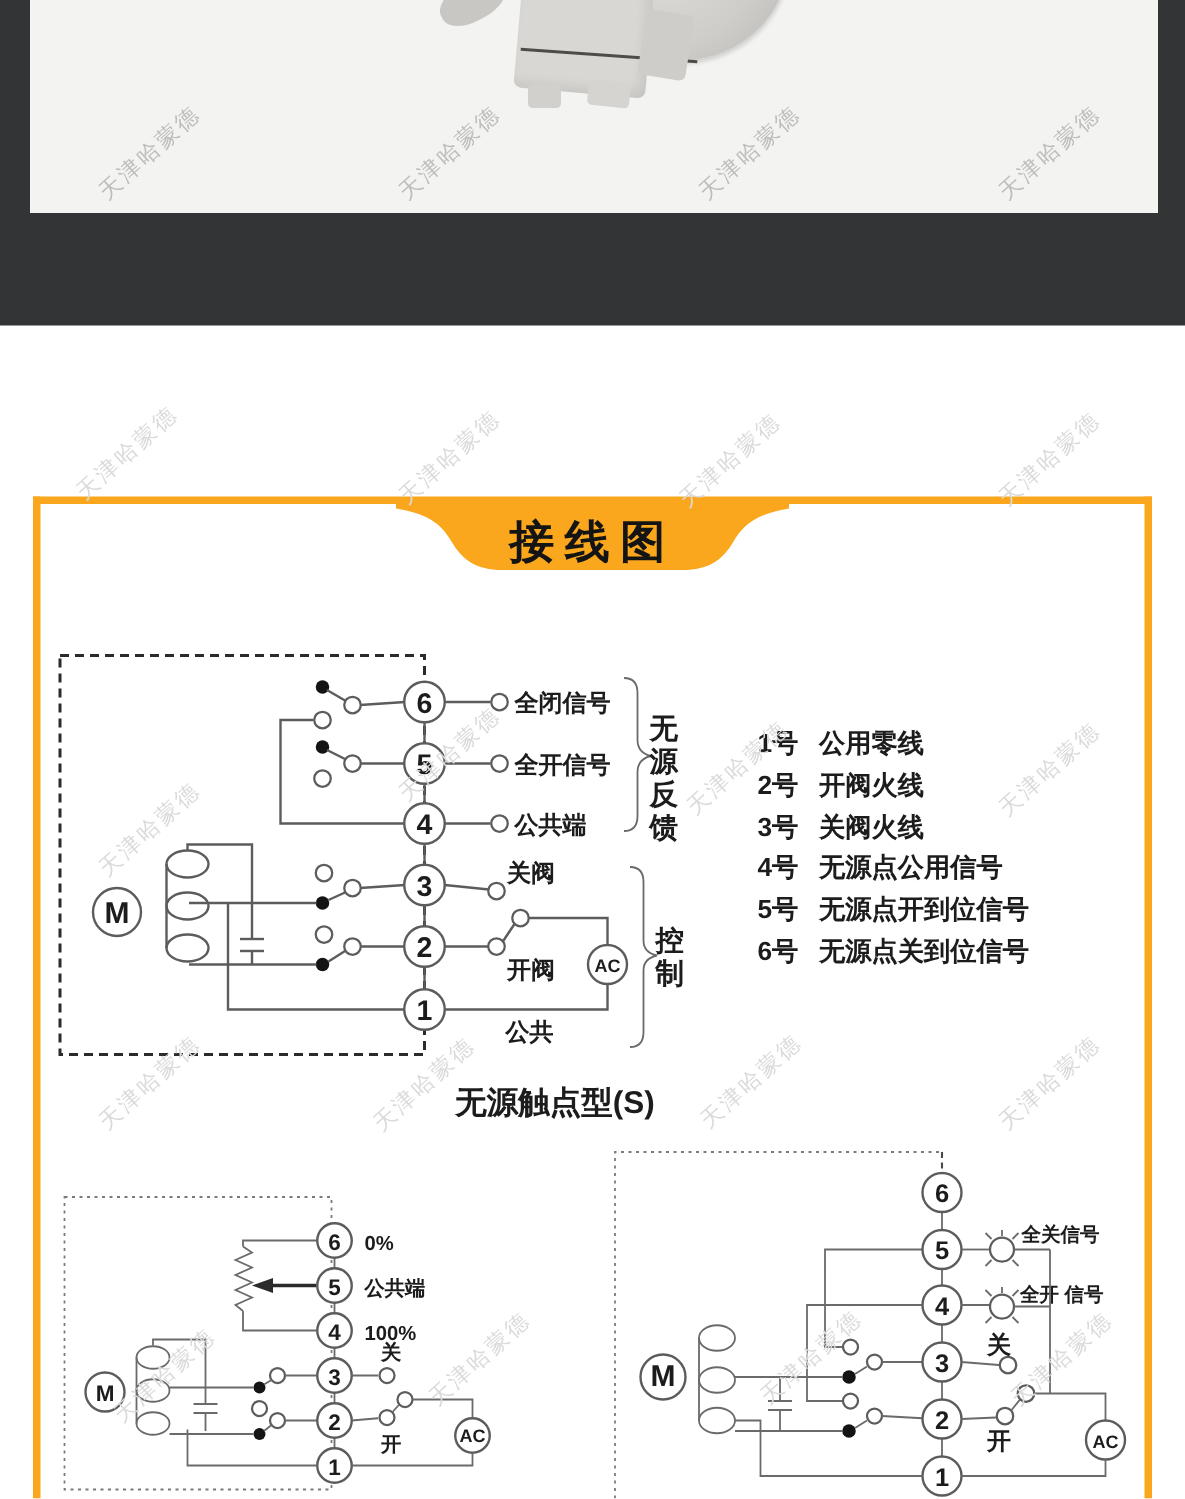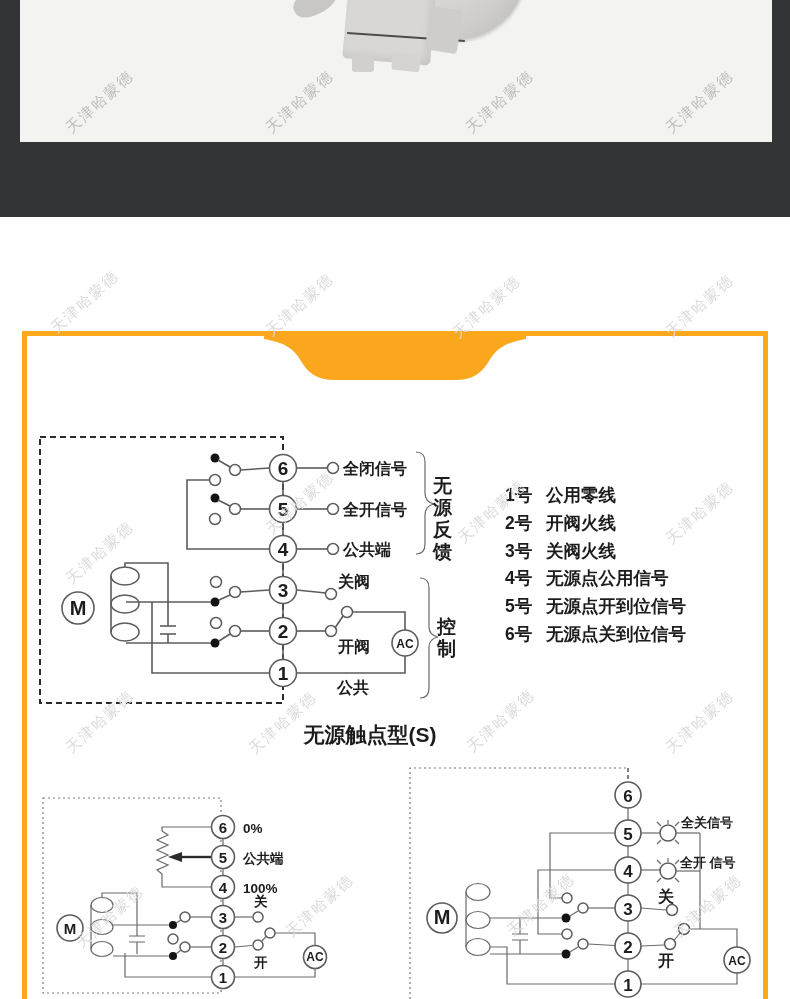--- a/index.html
+++ b/index.html
@@ -87,20 +87,21 @@
   <span class="wm wm-page" style="left:110px;top:917px">天津哈蒙德</span>
   <span class="wm wm-page" style="left:320px;top:906px">天津哈蒙德</span>
   <span class="wm wm-page" style="left:541px;top:905px">天津哈蒙德</span>
   <span class="wm wm-page" style="left:708px;top:906px">天津哈蒙德</span>
 
   <div class="content-box"></div>
 
   <svg class="tab-svg" width="262" height="48" viewBox="0 0 262 48" xmlns="http://www.w3.org/2000/svg">
     <path d="M0,0 H262 V4 C238,8 231,16 225,26 C218,38 209,45 191,45 H71 C53,45 44,38 37,26 C31,16 24,8 0,4 Z" fill="#faa71d"></path>
   </svg>
+  <div class="panel-title">接线图</div>
 
   <svg class="diagram-svg" width="730" height="609" viewBox="0 0 730 609" xmlns="http://www.w3.org/2000/svg">
 
     <g>
       <rect x="10" y="47" width="243" height="266" fill="none" stroke="#2b2b2b" stroke-width="2" stroke-dasharray="6 4"></rect>
 
       <g>
         <circle cx="48" cy="218" r="16" class="term"></circle>
         <text x="48" y="225" text-anchor="middle" class="mtxt">M</text>
       </g>

